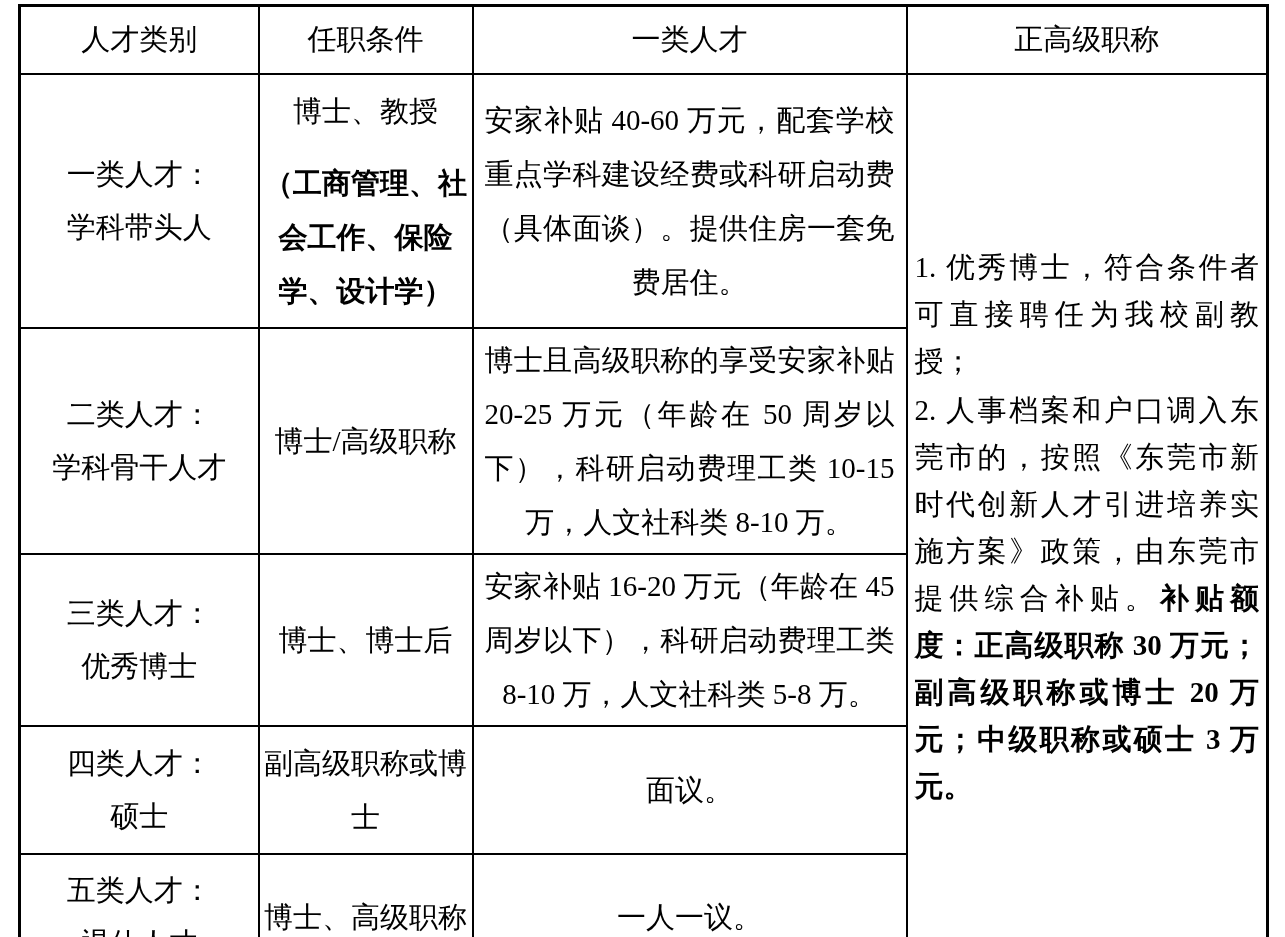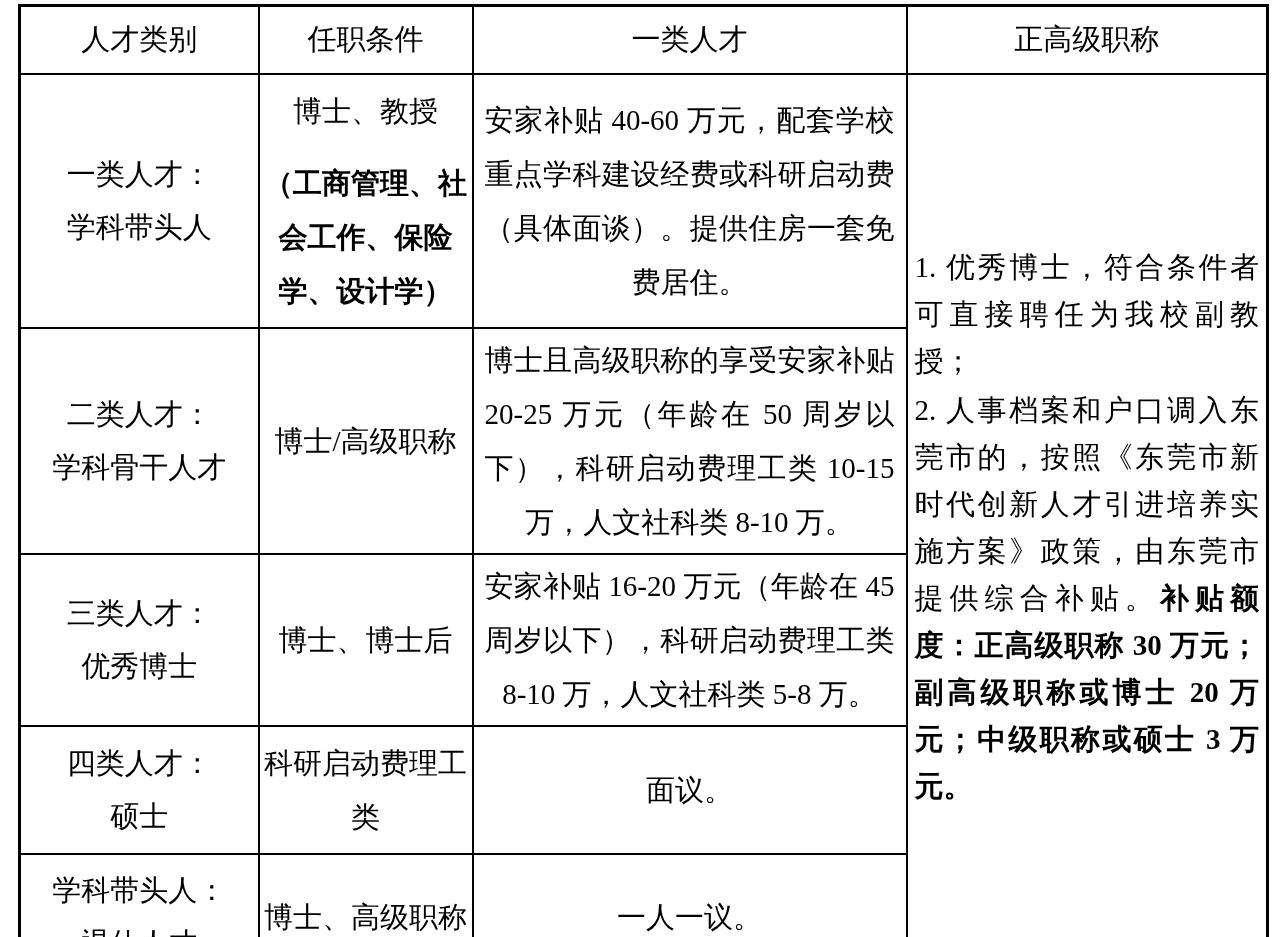--- a/index.html
+++ b/index.html
@@ -143,29 +143,29 @@
         <td class="benefits">
           <p>安家补贴 16-20 万元（年龄在 45 周岁以下），科研启动费理工类 8-10 万，人文社科类 5-8 万。</p>
         </td>
       </tr>
       <tr class="r4">
         <td class="cat">
           <div class="ln">四类人才：</div>
           <div class="ln">硕士</div>
         </td>
         <td class="qual">
-          <div class="ln">科研启动费理工类</div>
+          <div class="ln">副高级职称或博士</div>
         </td>
         <td class="benefits">
           <p>面议。</p>
         </td>
       </tr>
       <tr class="r5">
         <td class="cat">
-          <div class="ln">学科带头人：</div>
+          <div class="ln">五类人才：</div>
           <div class="ln">退休人才</div>
         </td>
         <td class="qual">
           <div class="ln">博士、高级职称</div>
         </td>
         <td class="benefits">
           <p>一人一议。</p>
         </td>
       </tr>
     </tbody>

